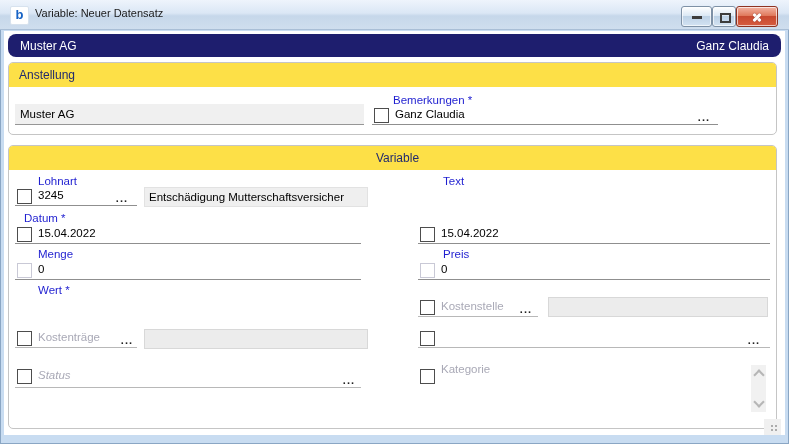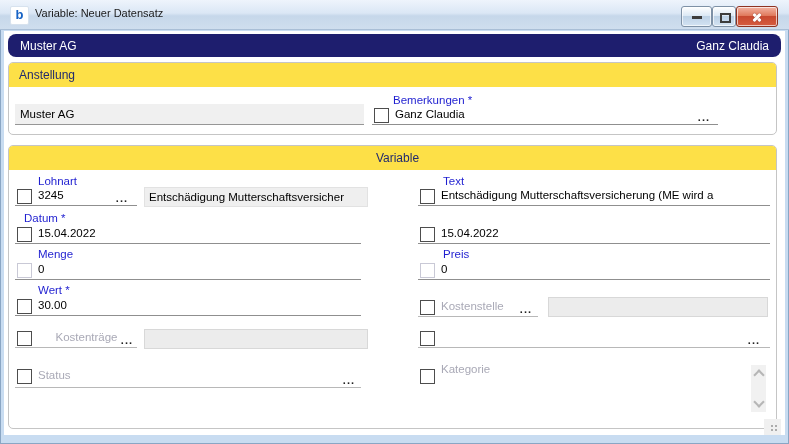--- a/index.html
+++ b/index.html
@@ -126,24 +126,20 @@
 
     <span class="flabel" style="left:34px; top:144px;">Lohnart</span>
     <div class="frow" style="left:11px; top:157px; width:122px;">
       <span class="cb"></span>
       <span class="fval">3245</span>
       <span class="dots" style="right:9px;">...</span>
     </div>
     <div class="graybox" style="left:140px; top:156px; width:218px;">Entschädigung Mutterschaftsversicher</div>
 
     <span class="flabel" style="left:439px; top:144px;">Text</span>
-    <div class="frow" style="left:414px; top:157px; width:352px;">
-      <span class="cb"></span>
-      <span class="fval">Entschädigung Mutterschaftsversicherung (ME wird a</span>
-    </div>
 
     <span class="flabel" style="left:20px; top:181px;">Datum *</span>
     <div class="frow" style="left:11px; top:195px; width:346px;">
       <span class="cb"></span>
       <span class="fval">15.04.2022</span>
     </div>
 
     <div class="frow" style="left:414px; top:195px; width:352px;">
       <span class="cb"></span>
       <span class="fval">15.04.2022</span>
@@ -155,48 +151,44 @@
       <span class="fval">0</span>
     </div>
 
     <span class="flabel" style="left:439px; top:217px;">Preis</span>
     <div class="frow" style="left:414px; top:231px; width:352px;">
       <span class="cb dis"></span>
       <span class="fval">0</span>
     </div>
 
     <span class="flabel" style="left:34px; top:253px;">Wert *</span>
-    <div class="frow" style="left:11px; top:267px; width:346px;">
-      <span class="cb"></span>
-      <span class="fval">30.00</span>
-    </div>
 
     <div class="frow off" style="left:414px; top:268px; width:120px;">
       <span class="cb"></span>
       <span class="fval flabel off" style="position:absolute;">Kostenstelle</span>
       <span class="dots" style="right:6px;">...</span>
     </div>
     <div class="graybox empty" style="left:544px; top:266px; width:214px;"></div>
 
     <div class="frow off" style="left:11px; top:299px; width:122px;">
       <span class="cb"></span>
-      <span class="fval flabel off" style="position:absolute;text-align:center;">Kostenträge</span>
+      <span class="fval flabel off" style="position:absolute;">Kostenträge</span>
       <span class="dots" style="right:4px;">...</span>
     </div>
     <div class="graybox empty" style="left:140px; top:298px; width:218px;"></div>
 
     <div class="frow off" style="left:414px; top:299px; width:352px;">
       <span class="cb"></span>
       <span class="fval flabel off" style="position:absolute;margin-top:32px;">Kategorie</span>
       <span class="dots" style="right:10px;">...</span>
     </div>
 
     <div class="frow off" style="left:11px; top:337px; width:346px; height:19px;">
       <span class="cb"></span>
-      <span class="fval flabel off" style="position:absolute;">Status</span>
+      <span class="fval flabel off" style="position:absolute;font-style:italic;">Status</span>
       <span class="dots" style="right:6px;">...</span>
     </div>
 
     <div class="frow noline" style="left:414px; top:337px; width:320px; height:19px;">
       <span class="cb"></span>
     </div>
 
     <div class="vscroll">
       <span class="chev up"></span>
       <span class="chev down"></span>

